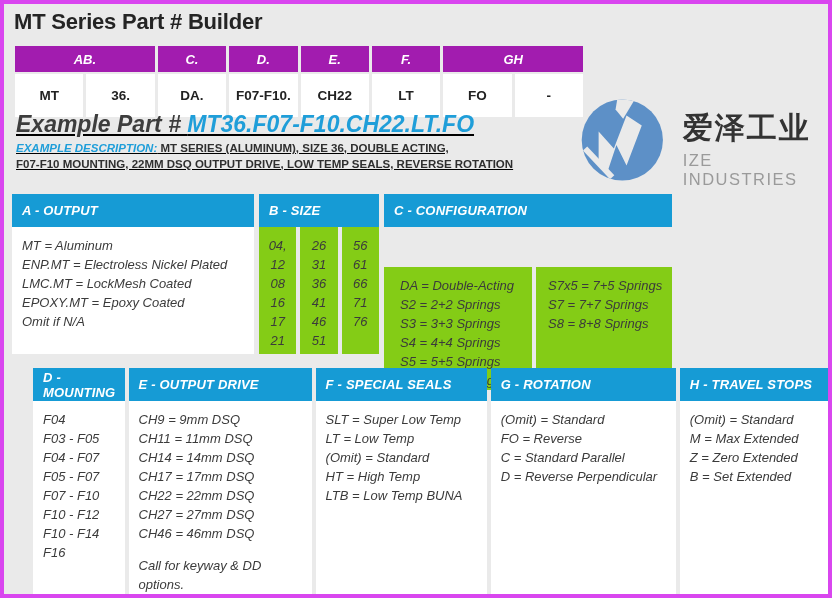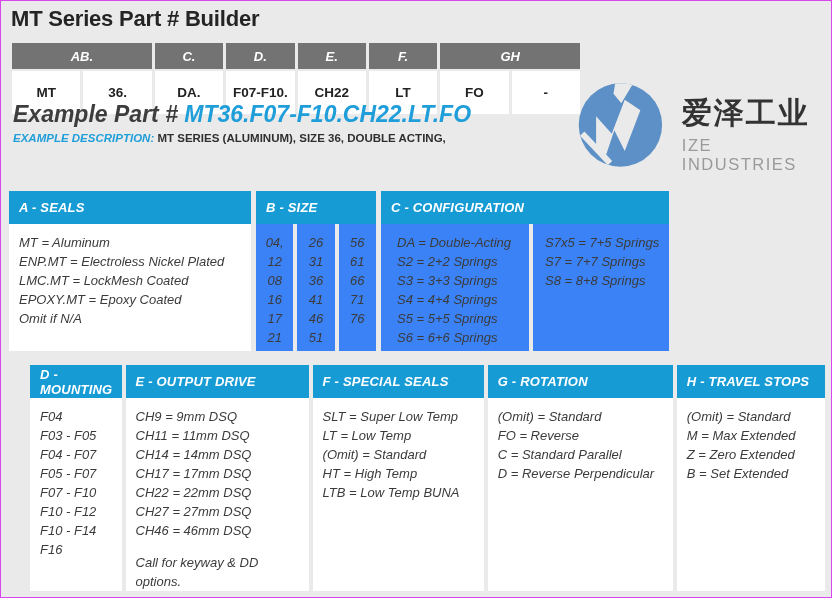--- a/index.html
+++ b/index.html
@@ -1,47 +1,47 @@
 <!DOCTYPE html>
 <html><head>
 <meta charset="utf-8">
 <style>
   * { margin:0; padding:0; box-sizing:border-box; }
   html,body { background:#dcdcdc; }
   .page {
     position:relative; width:832px; height:598px;
-    background:#eaeaea; border:1px solid #d946ef;
+    background:#eaeaea; border:4px solid #d946ef;
     font-family:"Liberation Sans", sans-serif; overflow:hidden;
   }
   
   .title {
     position:absolute; left:10px; top:5px;
     font-size:22px; font-weight:bold; color:#242424; letter-spacing:-0.2px;
   }
   
   .part-table {
     position:absolute; left:8px; top:40px; width:574px;
     border-collapse:separate; border-spacing:3px 2px; table-layout:fixed;
   }
   .part-table th {
-    background:#737373; color:#fff; font-size:13px; font-weight:bold; font-style:italic;
+    background:#a21caf; color:#fff; font-size:13px; font-weight:bold; font-style:italic;
     height:26px; text-align:center;
   }
   .part-table td {
     background:#fff; color:#222; font-size:13.5px; height:43px; text-align:center;font-weight:bold;
   }
   
-  .example { position:absolute; left:12px; top:100px; width:560px; }
+  .example { position:absolute; left:12px; top:107px; width:560px;text-decoration:underline; }
   .example-line { font-size:23px; font-style:italic; white-space:nowrap; }
   .ex-label { color:#3d3d3d; font-weight:bold; }
   .ex-part  { color:#1f9ed9; font-weight:bold; }
   .ex-desc  { margin-top:3px; font-size:11.5px; line-height:15.5px; color:#2f2f2f; font-weight:bold; }
   .desc-label { color:#1f9ed9; font-style:italic; }
   
-  .logo { position:absolute; left:576px; top:80px; display:flex; align-items:flex-start;gap:8px; }
+  .logo { position:absolute; left:576px; top:92px; display:flex; align-items:flex-start;gap:8px; }
   .logo svg { width:88px; height:88px; display:block; }
   .logo-text { margin-left:10px; padding-top:12px; }
   .logo-cn { font-size:30px; font-weight:bold; color:#333; letter-spacing:2px; }
   .logo-en { font-size:16.5px; color:#9a9a9a; letter-spacing:1.5px; margin-top:2px; }
   
   .row { position:absolute; display:flex; }
   .row-mid    { left:8px; top:190px; width:660px; height:160px; gap:5px; }
   .row-bottom { left:8px; top:364px; width:816px; height:226px; gap:4px; }
   .panel { display:flex; flex-direction:column; }
   .panel-header {
@@ -49,27 +49,27 @@
     height:33px; flex:0 0 33px; display:flex; align-items:center; padding-left:10px;
     letter-spacing:0.2px;
   }
   .panel-body {
     flex:1; background:#fff; font-size:13px; font-style:italic; color:#3b3b3b;
     line-height:19px; padding:9px 4px 0 10px;
   }
   .panel-body ul, .cols ul { list-style:none; }
   
   .cols { flex:1; display:flex; gap:4px; background:transparent; }
-  .cols ul { background:#3b82f6; font-size:13px; font-style:italic; color:#3b3b3b; line-height:19px; padding-top:9px; }
+  .cols ul { background:#84cc16; font-size:13px; font-style:italic; color:#3b3b3b; line-height:19px; padding-top:9px; }
   .num-col { flex:1; text-align:center; }
   .cfg-col-1 { width:148px; padding-left:16px; }
   .cfg-col-2 { flex:1; padding-left:12px; }
   .note { margin-top:13px; font-style:italic; }
   
-  .w-a { width:242px; } .w-b { width:120px; } .w-c { width:288px; }
+  .w-a { width:242px; } .w-b { width:120px; } .w-c { width:288px;gap:40px; }
   .w-d { width:113px;padding-left:21px; } .w-e { width:184px; } .w-f { width:172px; }
   .w-g { width:186px; } .w-h { width:149px; }
 </style>
 </head>
 <body>
 
 <div class="page">
 
   <div class="title">MT Series Part # Builder</div>
 
@@ -107,20 +107,21 @@
         </tr>
     </tbody>
   </table>
 
   <div class="example">
     <div class="example-line">
       <span class="ex-label">Example Part # </span><span class="ex-part">MT36.F07-F10.CH22.LT.FO</span>
     </div>
     <div class="ex-desc">
       <span class="desc-label">EXAMPLE DESCRIPTION:</span><span> MT SERIES (ALUMINUM), SIZE 36, DOUBLE ACTING,</span><br>
+      <span>F07-F10 MOUNTING, 22MM DSQ OUTPUT DRIVE, LOW TEMP SEALS, REVERSE ROTATION</span>
     </div>
   </div>
 
   <div class="logo">
     <svg viewBox="0 0 100 100" aria-hidden="true">
       <defs>
           <clipPath id="lc">
             <circle cx="50" cy="50" r="48"></circle>
           </clipPath>
         </defs>
@@ -132,21 +133,21 @@
       </g>
     </svg>
     <div class="logo-text">
       <div class="logo-cn">爱泽工业</div>
       <div class="logo-en">IZE INDUSTRIES</div>
     </div>
   </div>
 
   <div class="row row-mid">
     <section class="panel w-a">
-      <div class="panel-header">A - SEALS</div>
+      <div class="panel-header">A - OUTPUT</div>
       <div class="panel-body">
         <ul>
             <li>MT = Aluminum</li>
             <li>ENP.MT = Electroless Nickel Plated</li>
             <li>LMC.MT = LockMesh Coated</li>
             <li>EPOXY.MT = Epoxy Coated</li>
             <li>Omit if N/A</li>
           </ul>
       </div>
     </section>

